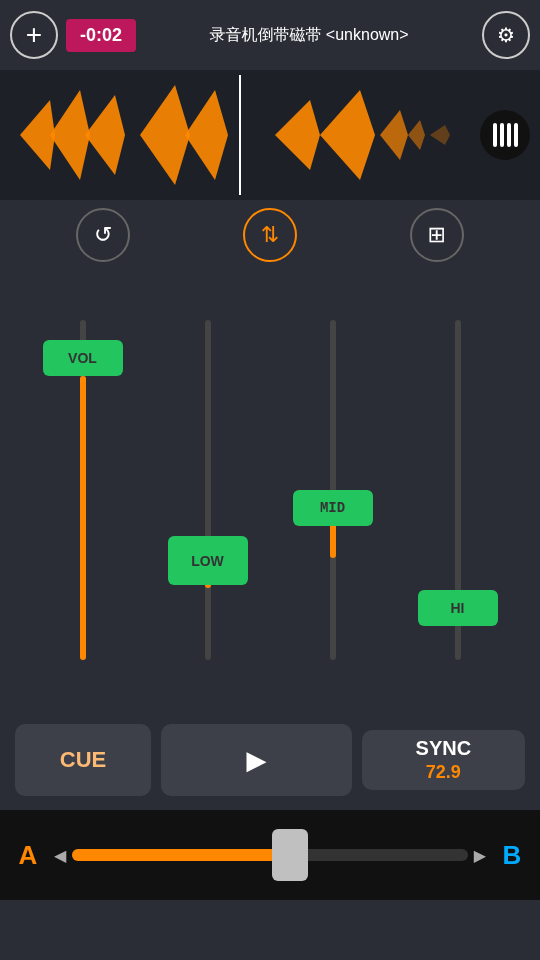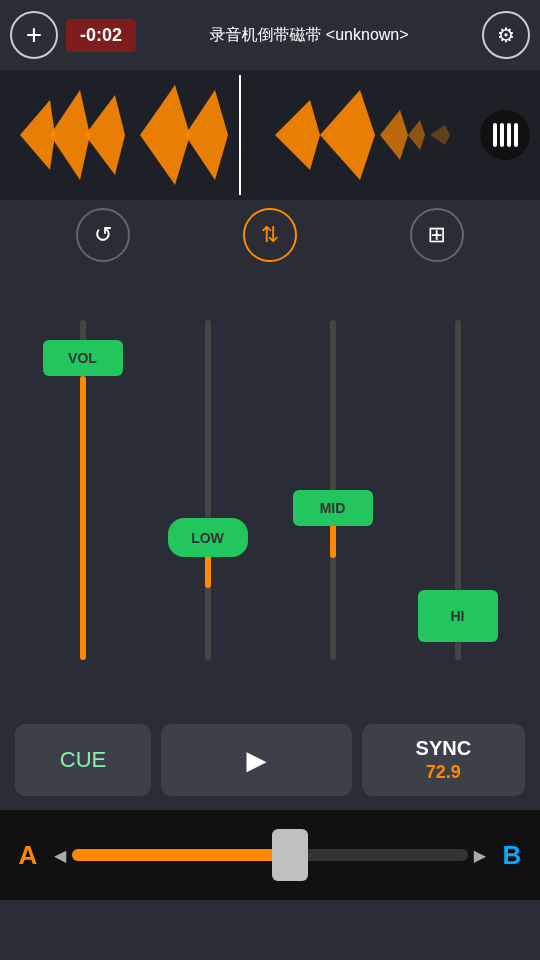--- a/index.html
+++ b/index.html
@@ -26,21 +26,21 @@
       border-radius: 50%;
       border: 2px solid #ccc;
       background: transparent;
       color: #fff;
       font-size: 28px;
       display: flex; align-items: center; justify-content: center;
       cursor: pointer;
       flex-shrink: 0;
     }
     .time-display {
-      background: #7f1d1d;
+      background: #be185d;
       color: #fff;
       font-size: 18px;
       font-weight: bold;
       padding: 6px 12px;
       border-radius: 4px;
       min-width: 70px;
       text-align: center;
       flex-shrink: 0;
     }
     .track-info {
@@ -167,36 +167,36 @@
     
     .vol-thumb {
       width: 80px;
       height: 36px;
       top: 20px;
     }
 
     
     .low-thumb {
       width: 80px;
-      height: 39px;
-      top: 198px;
-      border-radius: 16px;
+      height: 49px;
+      top: 216px;
     }
 
     
     .mid-thumb {
       width: 80px;
       height: 36px;
       top: 170px;
+      font-family: Liberation Mono, monospace;
     }
 
     
     .hi-thumb {
       width: 80px;
-      height: 52px;
+      height: 36px;
       top: 270px;
     }
 
     .thumb-label {
       font-size: 14px;
       font-weight: bold;
       color: #333;
     }
 
     
@@ -218,43 +218,43 @@
       padding: 0 15px;
       gap: 10px;
     }
 
     .cue-btn {
       flex: 1;
       height: 72px;
       background: #3d4048;
       border: none;
       border-radius: 10px;
-      color: #86efac;
+      color: #fdba74;
       font-size: 22px;
-      font-weight: normal;
+      font-weight: bold;
       cursor: pointer;
     }
 
     .play-btn {
       flex: 1.4;
       height: 72px;
       background: #3d4048;
       border: none;
       border-radius: 10px;
       color: #fff;
       font-size: 26px;
       cursor: pointer;
       display: flex;
       align-items: center;
       justify-content: center;
     }
 
     .sync-btn {
       flex: 1.2;
-      height: 72px;
+      height: 60px;
       background: #3d4048;
       border: none;
       border-radius: 10px;
       color: #fff;
       font-size: 18px;
       font-weight: bold;
       cursor: pointer;
       display: flex;
       flex-direction: column;
       align-items: center;

